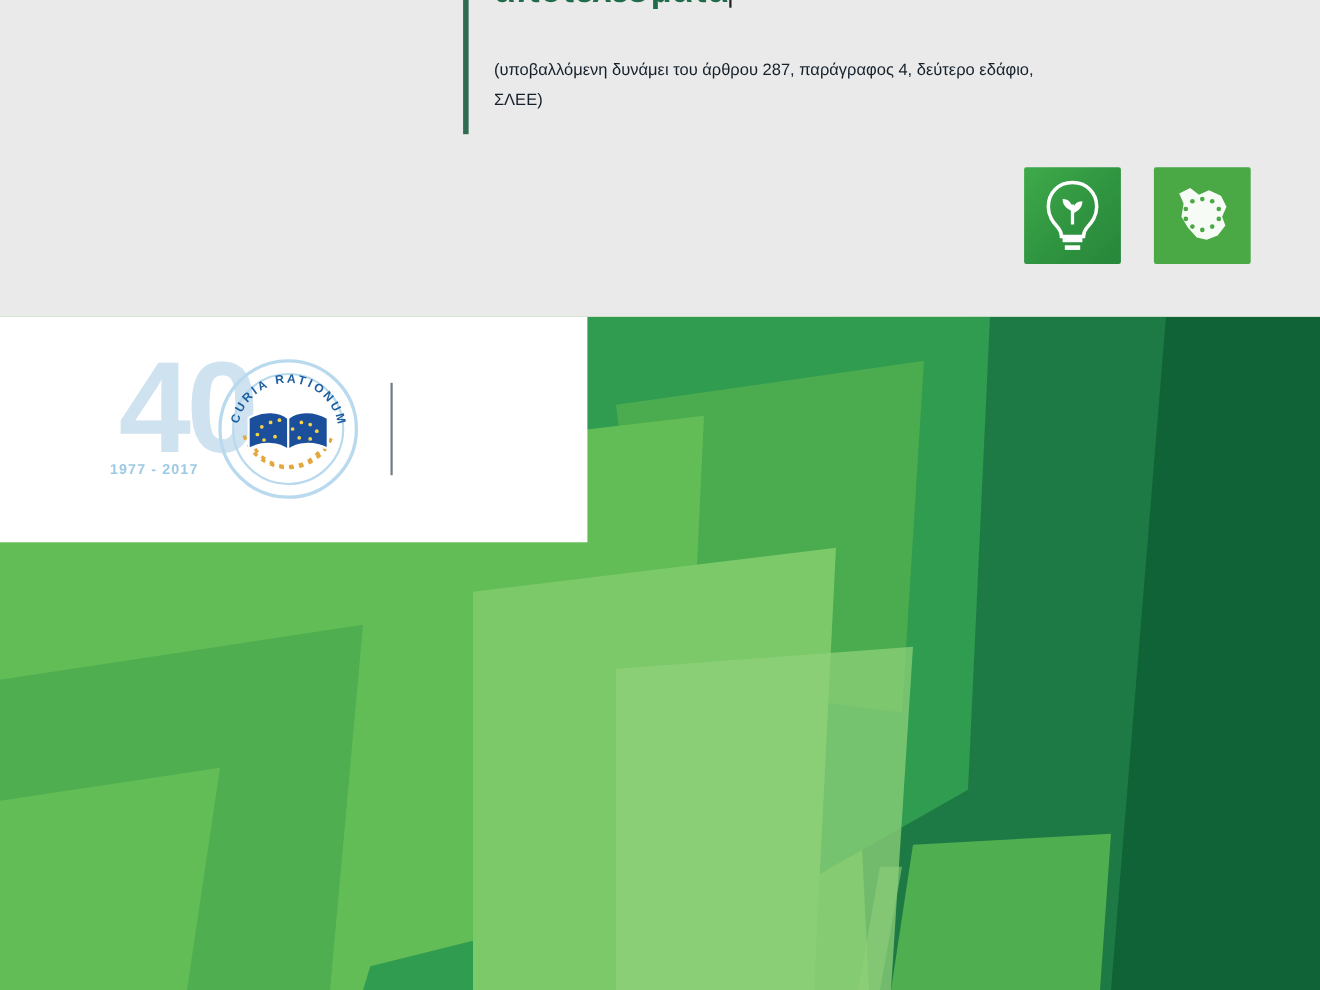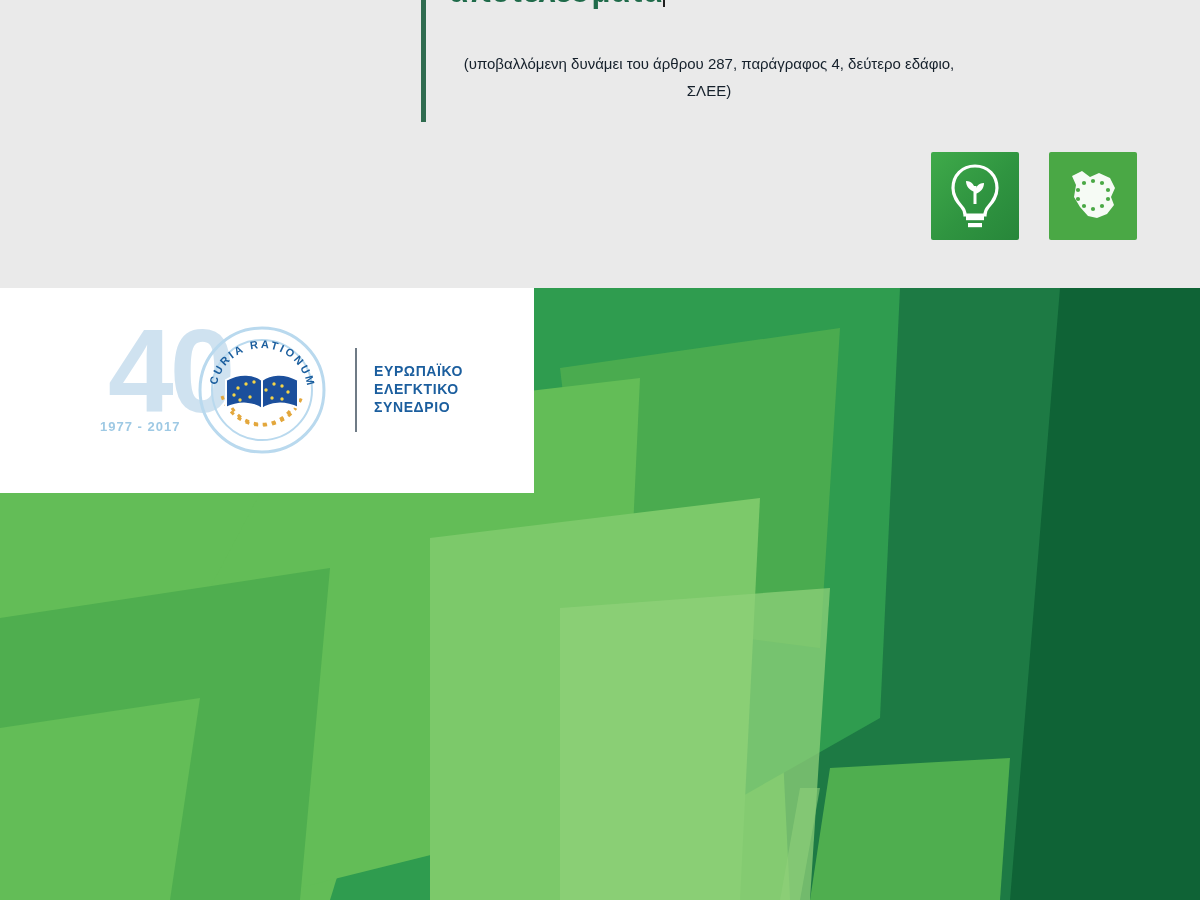--- a/index.html
+++ b/index.html
@@ -60,21 +60,20 @@
     margin-left: 1px;
   }
   #subtitle-text {
     position: absolute;
     left: 28px;
     top: 68px;
     font-size: 15px;
     color: #15202b;
     line-height: 27px;
     width: 520px;
-    text-align: center;
   }
 
   
   .badge {
     position: absolute;
     width: 88px;
     height: 88px;
     border-radius: 2px;
   }
   #badge-energy {
@@ -250,18 +249,13 @@
         <circle cx="92" cy="68" r="1.7"></circle>
           <circle cx="86" cy="75" r="1.7"></circle>
         <circle cx="76" cy="74" r="1.7"></circle>
           <circle cx="70" cy="66" r="1.7"></circle>
       </g>
     </svg>
   </div>
 
   <div id="logo-divider"></div>
 
-  <div id="logo-words">
-    <div>ΕΥΡΩΠΑΪΚΟ</div>
-    <div>ΕΛΕΓΚΤΙΚΟ</div>
-    <div>ΣΥΝΕΔΡΙΟ</div>
-  </div>
 </div>
 
 </body></html>

